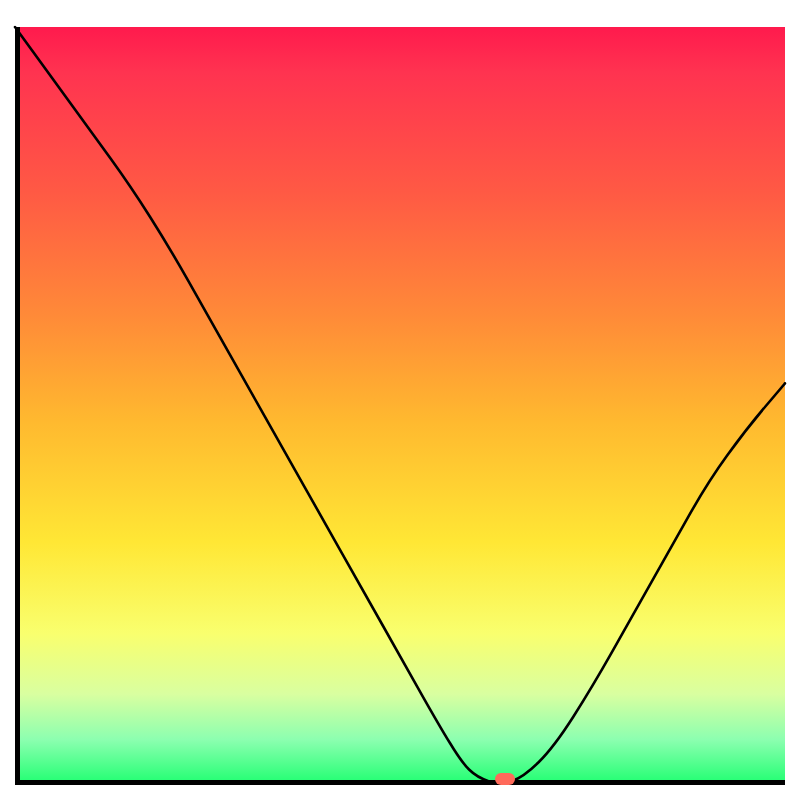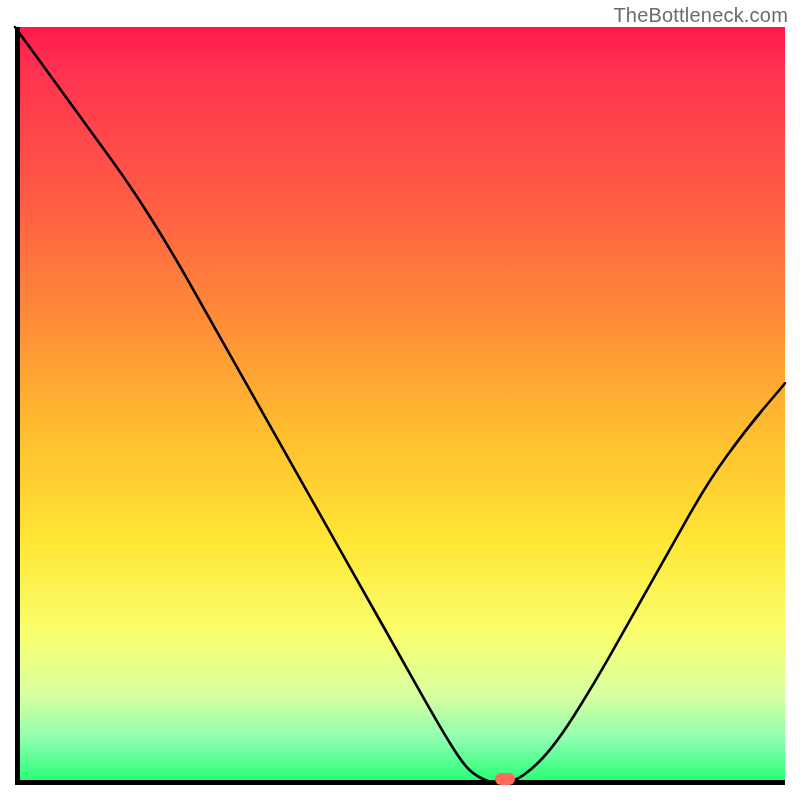--- a/index.html
+++ b/index.html
@@ -96,21 +96,20 @@
     background: #ff6a5a;
     transform: translate(-50%, -50%);
     z-index: 30;
   }
 </style>
 </head>
 <body>
 
 <div class="wrap">
 
-  <div class="watermark">TheBottleneck.com</div>
 
   <div class="plot">
 
     <div class="gradient"></div>
 
     <svg class="curve" viewBox="0 0 770 758" preserveAspectRatio="none">
       <path d="M 0.0 0.0 Q 0.0 0.0 19.3 26.5 Q 38.5 53.1 57.8 79.6 Q 77.0 106.1 96.3 132.6 Q 115.5 159.2 134.8 189.5 Q 154.0 219.8 173.3 253.9 Q 192.5 288.0 211.8 322.1 Q 231.0 356.3 250.3 390.4 Q 269.5 424.5 288.8 458.6 Q 308.0 492.7 327.3 526.8 Q 346.5 560.9 365.8 595.0 Q 385.0 629.1 404.3 663.3 Q 423.5 697.4 435.1 716.3 Q 446.6 735.3 454.3 742.8 Q 462.0 750.4 473.6 754.2 Q 485.1 758.0 496.7 754.2 Q 508.2 750.4 523.6 735.3 Q 539.0 720.1 558.3 689.8 Q 577.5 659.5 596.8 625.4 Q 616.0 591.2 635.3 557.1 Q 654.5 523.0 673.8 488.9 Q 693.0 454.8 712.3 428.3 Q 731.5 401.7 750.8 379.0 T 770.0 356.3" fill="none" stroke="#000" stroke-width="2.6" stroke-linejoin="round" stroke-linecap="round"></path>
     </svg>
 
     <div class="marker" style="left: 490px; top: 752px; background: rgb(255, 106, 90);"></div>

